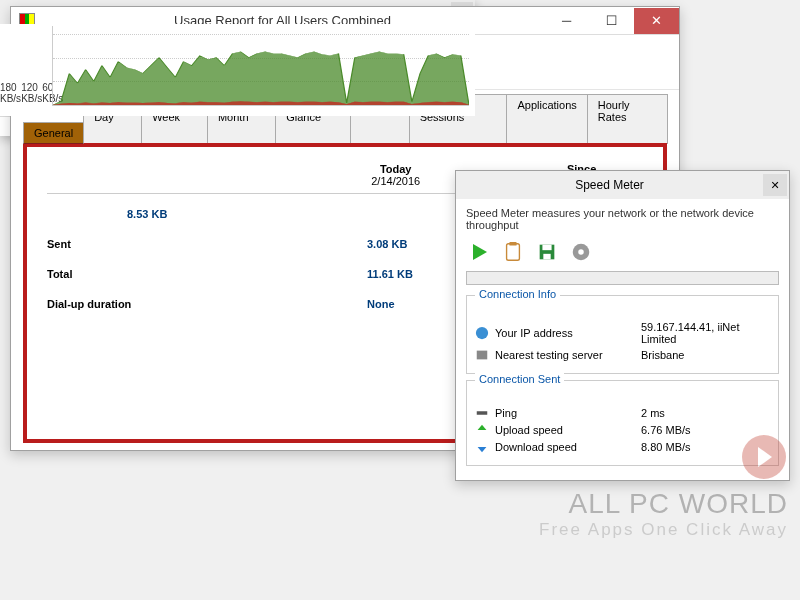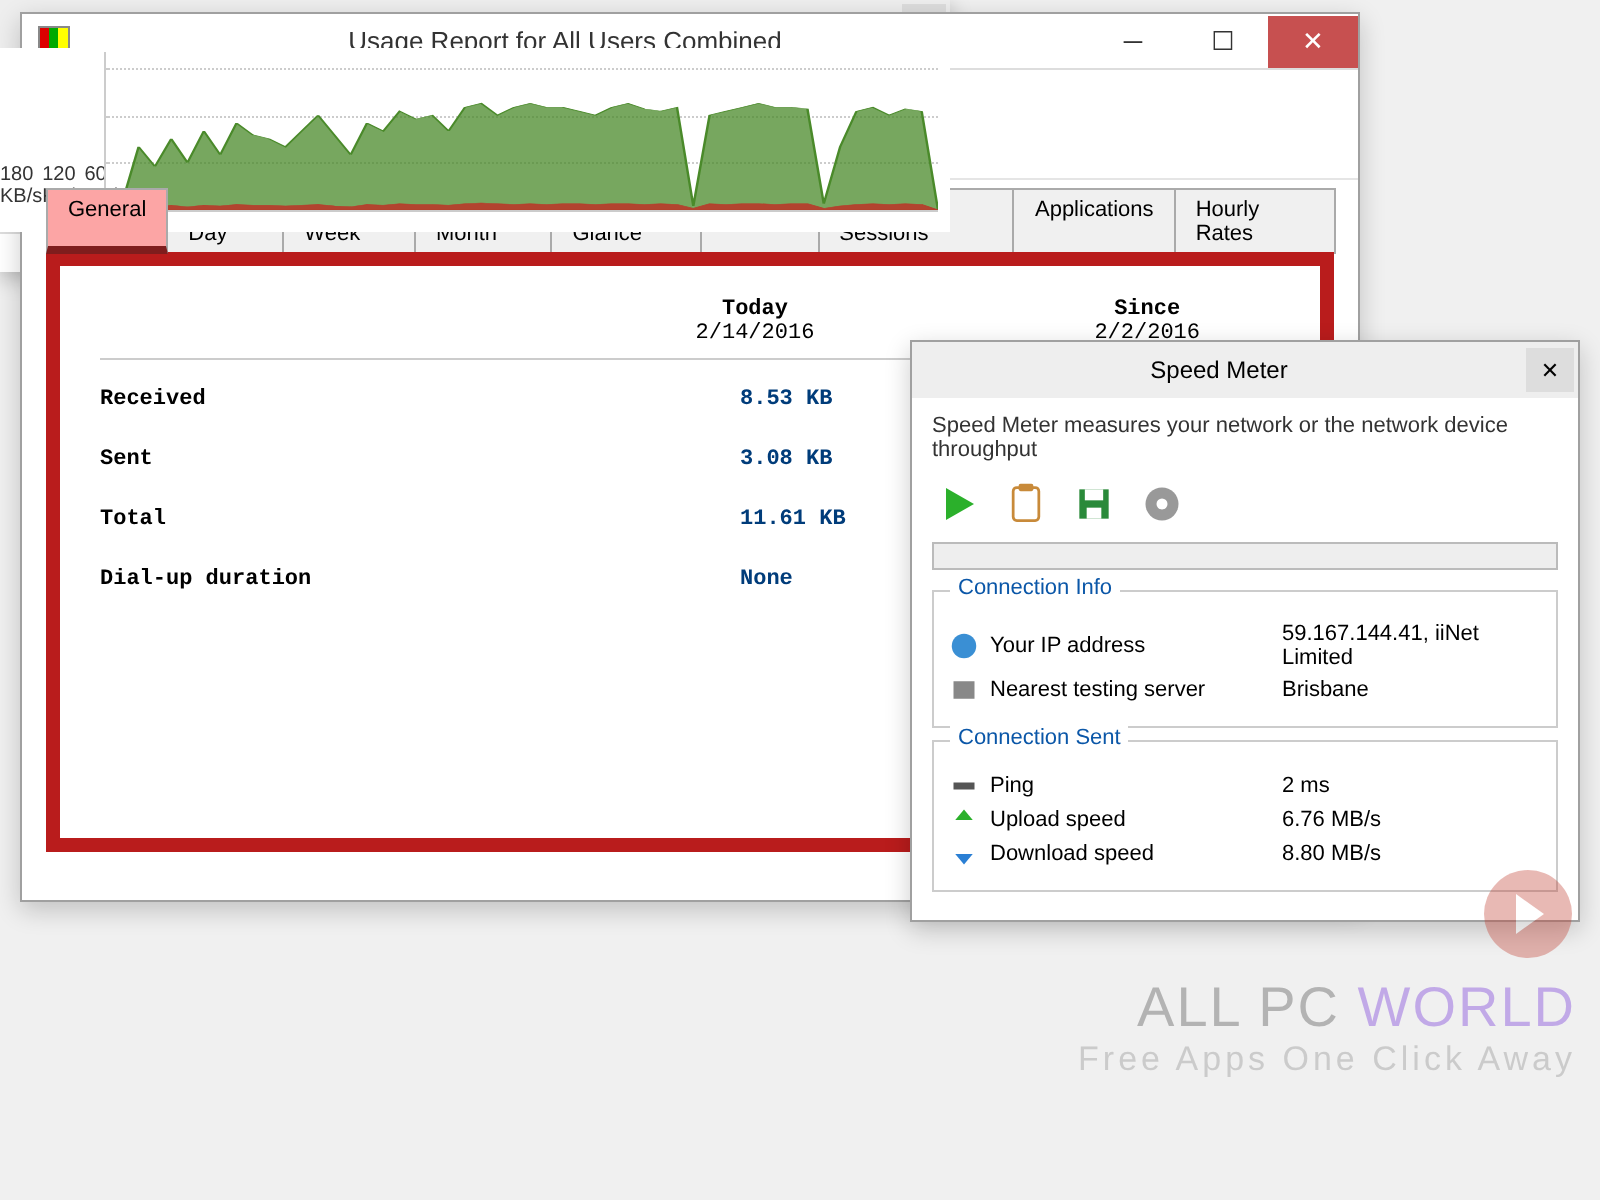--- a/index.html
+++ b/index.html
@@ -23,44 +23,44 @@
 .icon-users svg { color: #e6a624; }
 .icon-display svg { color: #1a9e3c; }
 .icon-export svg { color: #888; }
 .icon-backup svg { color: #444; }
 .icon-restore svg { color: #1a9e3c; }
 .icon-reset svg { color: #c33; }
 .icon-help svg { color: #2a7fd4; }
 
 .tabs { display: flex; padding: 4px 12px 0; gap: 0; }
 .tab { padding: 4px 10px; border: 1px solid #aaa; border-bottom: none; background: #f0f0f0; font-size: 11px; cursor: pointer; margin-right: -1px; }
-.tab.active { background: #fca5a5; border-bottom: 4px solid #7f1d1d; position: relative; z-index: 2; }
-
-.content { margin: 0 12px 12px; border: 7px solid #b91c1c; padding: 16px 20px; background: #fff; min-height: 300px; position: relative; top: -1px; font-family: Liberation Mono, monospace; }
+.tab.active { background: #a16207; border-bottom: 1px solid #7f1d1d; position: relative; z-index: 2; margin-top: 28px; }
+
+.content { margin: 0 12px 12px; border: 4px solid #b91c1c; padding: 16px 20px; background: #fff; min-height: 300px; position: relative; top: -1px; }
 .rpt-header { display: flex; justify-content: flex-end; gap: 140px; padding-right: 40px; margin-bottom: 6px; }
 .rpt-header div { text-align: center; }
 .rpt-header .lbl { font-weight: bold; font-size: 11px; }
 .rpt-header .val { font-size: 11px; }
 hr { border: none; border-top: 1px solid #ccc; margin: 6px 0 14px; }
 .rpt-row { display: flex; margin-bottom: 18px; }
 .rpt-row .r-label { font-weight: bold; font-size: 11px; width: 240px; }
 .rpt-row .r-val { font-weight: bold; color: #003c7a; font-size: 11px; margin-left: 80px; }
 .rpt-row .r-val.none { color: #003c7a; }
 
 
 .speed-window { left: 455px; top: 170px; width: 335px; }
 .speed-title { height: 28px; display: flex; align-items: center; background: #eee; padding-left: 0; }
 .speed-title .t { flex: 1; text-align: center; font-size: 12px; }
 .speed-title .close-btn { width: 24px; height: 22px; background: #ddd; display: flex; align-items: center; justify-content: center; margin-right: 2px; font-size: 11px; }
 .speed-body { padding: 8px 10px; }
 .speed-desc { font-size: 11px; color: #333; margin-bottom: 8px; }
 .speed-icons { display: flex; gap: 8px; align-items: center; margin-bottom: 6px; }
 .speed-icons .si { width: 26px; height: 26px; display: flex; align-items: center; justify-content: center; }
 .progress-bar { height: 14px; border: 1px solid #bbb; background: #eee; margin-bottom: 10px; }
-.group { border: 1px solid #ccc; margin-bottom: 6px; padding: 12px 8px 8px; position: relative; }
+.group { border: 1px solid #ccc; margin-bottom: 6px; padding: 22px 8px 8px; position: relative; }
 .group-title { color: #0b57a8; font-size: 11px; position: absolute; top: -8px; left: 8px; background: #fff; padding: 0 4px; }
 .info-row { display: flex; align-items: center; gap: 6px; font-size: 11px; margin: 3px 0; }
 .info-row .ico { width: 14px; height: 14px; flex-shrink: 0; }
 .info-row .lbl { width: 140px; }
 .info-row .val { flex: 1; }
 
 
 .networx-window { left: 100px; top: 454px; width: 475px; background: #fff; box-shadow: 0 3px 10px rgba(0,0,0,0.25); }
 .networx-title { display: flex; align-items: center; background: #eee; height: 24px; }
 .networx-title .t { flex: 1; text-align: center; font-size: 12px; }
@@ -70,21 +70,21 @@
 .y-axis { width: 52px; display: flex; flex-direction: row; justify-content: space-between; align-items: flex-end; padding: 2px 4px 12px 0; font-size: 10px; color: #333; }
 .plot { flex: 1; position: relative; border-left: 1px solid #ccc; border-bottom: 1px solid #ccc; margin: 2px 6px 10px 0; }
 .grid-line { position: absolute; left: 0; right: 0; border-top: 1px dotted #ccc; }
 .chart-svg { position: absolute; left: 0; right: 0; top: 0; bottom: 0; width: 100%; height: 100%; }
 .chart-legend { display: flex; justify-content: center; gap: 80px; font-size: 10px; padding: 2px 0 6px; border-top: 1px solid #ddd; }
 .chart-legend .dl { color: #2a7a2a; }
 .chart-legend .ul { color: #b83a2a; }
 
 .watermark { position: absolute; right: 12px; bottom: 60px; text-align: right; opacity: 0.35; pointer-events: none; }
 .watermark .w1 { font-size: 28px; color: #444; letter-spacing: 1px; }
-.watermark .w1 .accent { color: #6d28d9; }
+.watermark .w1 .accent { color: #404040; }
 .watermark .w2 { font-size: 17px; color: #888; letter-spacing: 2px; }
 .watermark .w-icon { width: 48px; height: 48px; margin-bottom: 4px; display: inline-block; }
 </style>
 </head>
 <body>
 
 <div class="window" style="left:10px; top:6px; width:670px; height:445px;">
   <div class="titlebar">
     <div class="title-icon"></div>
     <div class="title">Usage Report for All Users Combined</div>
@@ -171,21 +171,20 @@
         <div class="lbl">Today</div>
         <div class="val">2/14/2016</div>
       </div>
       <div>
         <div class="lbl">Since</div>
         <div class="val">2/2/2016</div>
       </div>
     </div>
     <hr>
     <div class="rpt-row">
-      <div class="r-label">Received</div>
       <div class="r-val">8.53 KB</div>
     </div>
     <div class="rpt-row">
       <div class="r-label">Sent</div>
       <div class="r-val">3.08 KB</div>
     </div>
     <div class="rpt-row">
       <div class="r-label">Total</div>
       <div class="r-val">11.61 KB</div>
     </div>

